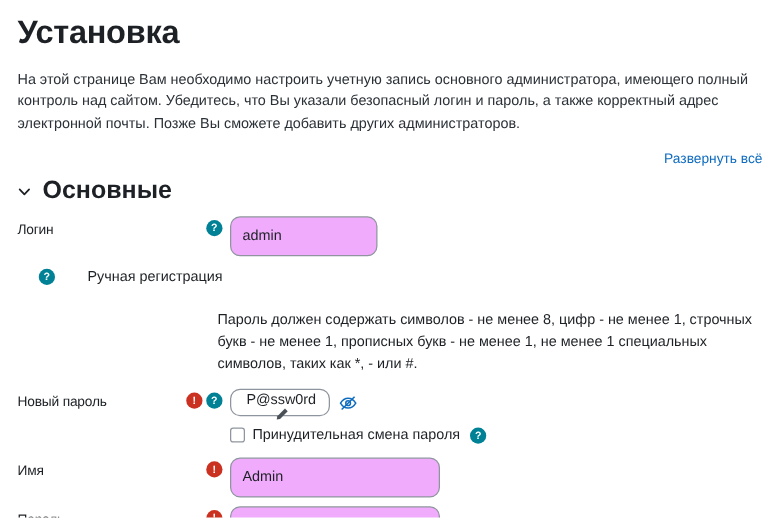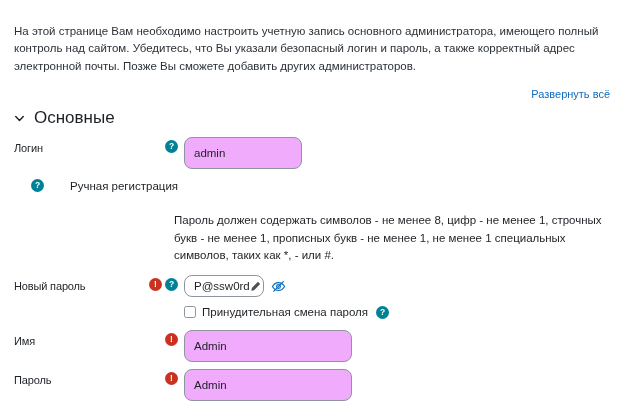--- a/index.html
+++ b/index.html
@@ -12,21 +12,21 @@
   .page { padding:8px 12px 0 14px; }
 
   h1.page-title { margin:2px 0 0 0; font-size:26px; font-weight:700; color:#1d2125; letter-spacing:-0.2px; }
 
   .intro { margin-top:15px; max-width:604px; font-size:11.5px; line-height:1.5; color:#2b3137; }
 
   .expand-row { margin-top:13px; text-align:right; font-size:11px; padding-right:2px; }
   .expand-link { color:#0f6cbf; text-decoration:none; cursor:pointer; }
 
   .section-header { display:flex; align-items:center; gap:9px; margin-top:8px; cursor:pointer; }
-  .section-title { font-size:17px; font-weight:400; color:#1d2125; }
+  .section-title { font-size:20px; font-weight:700; color:#1d2125; }
   .chev { display:inline-flex; margin-top:2px; }
 
   .form { margin-top:9px; }
   .row { display:flex; align-items:flex-start; margin-bottom:7px; }
   .lbl { width:134px; font-size:11px; line-height:1.45; padding-top:4px; letter-spacing:-0.15px; color:#1d2125; }
   .icons { width:36px; display:flex; justify-content:flex-end; gap:3px; padding:3px 6px 0 0; flex-shrink:0; }
   .badge {
     width:13px; height:13px; border-radius:50%; flex-shrink:0;
     display:inline-flex; align-items:center; justify-content:center;
     color:#fff; font-size:8.5px; font-weight:700; line-height:1; cursor:pointer;
@@ -44,36 +44,37 @@
   .w-name  { width:168px; }
 
   .static-value { font-size:11.5px; padding-top:4px;margin-left:20px; }
   .hint { font-size:11.5px; line-height:1.55; max-width:438px; color:#1d2125;margin-top:16px; }
 
   .pwd-wrap { display:flex; align-items:center; }
   .pwd-box {
     border:1px solid #8f959e; border-radius:8px; background:#fff;
     height:22px; width:80px; padding:2px 7px 2px 9px;
     display:inline-flex; align-items:center; justify-content:space-between;
-    font-size:11.5px; cursor:text;
+    font-size:11.5px; cursor:text;flex-direction:column;
   }
   .eye-btn { margin-left:7px; display:inline-flex; cursor:pointer; }
 
   .check-row { display:flex; gap:6px; font-size:11.5px; padding-top:3px; }
   .checkbox {
     width:12px; height:12px; border:1px solid #8f959e; border-radius:2.5px;
     background:#fff; cursor:pointer; flex-shrink:0;
   }
   .check-row .badge { margin-left:2px; }
 </style>
 </head>
 <body>
 
 <div class="page">
 
+  <h1 class="page-title">Установка</h1>
 
   <p class="intro">На этой странице Вам необходимо настроить учетную запись основного администратора, имеющего полный контроль над сайтом. Убедитесь, что Вы указали безопасный логин и пароль, а также корректный адрес электронной почты. Позже Вы сможете добавить других администраторов.</p>
 
   <div class="expand-row">
     <a href="#" class="expand-link">Развернуть всё</a>
   </div>
 
   <div class="section-header">
     <span class="chev">
       <svg width="11" height="11" viewBox="0 0 16 16">

